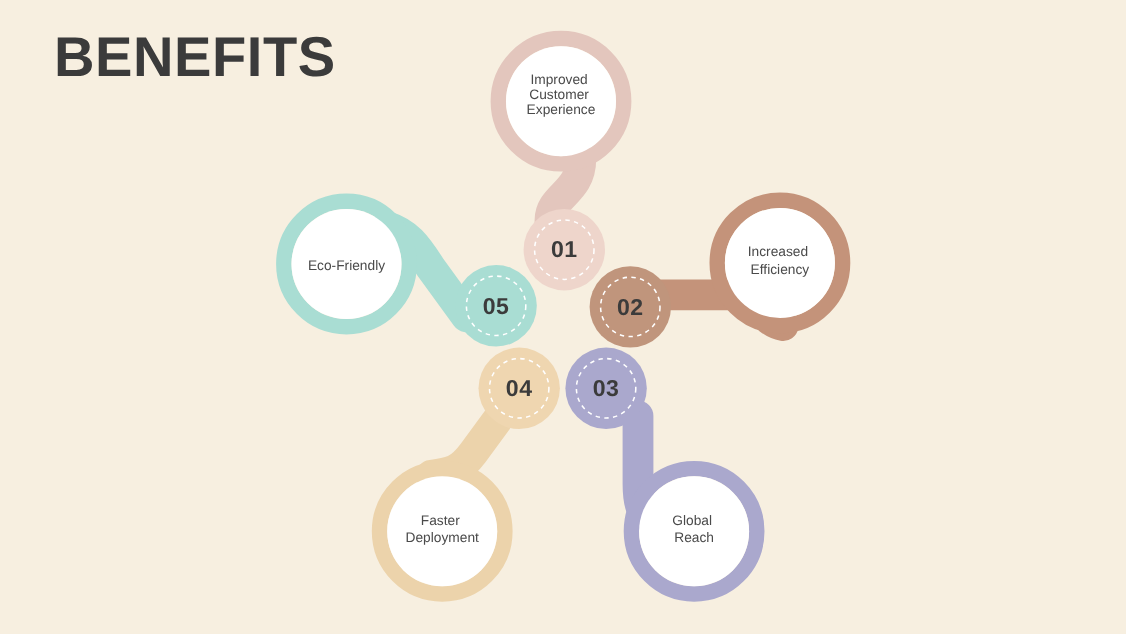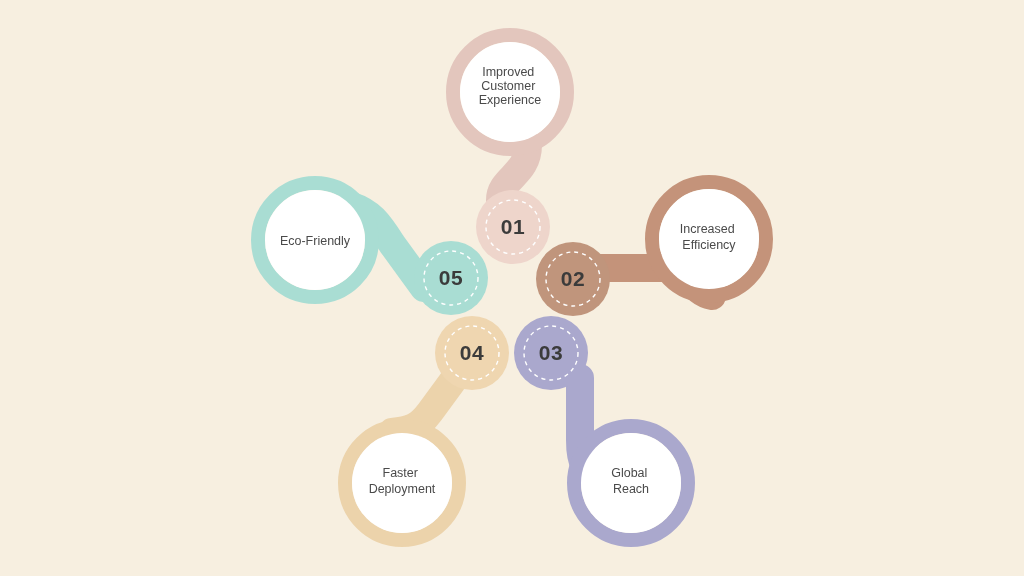--- a/index.html
+++ b/index.html
@@ -50,20 +50,21 @@
     font-weight: bold;
     fill: #3b3b3b;
     letter-spacing: 0.5px;
   }
 </style>
 </head>
 <body style="background: rgb(247, 239, 224);">
 
 <div id="slide" style="background: rgb(247, 239, 224);">
 
+  <div id="page-title" style="color: rgb(59, 59, 59);">BENEFITS</div>
 
   <svg id="diagram" viewBox="0 0 1024 576" xmlns="http://www.w3.org/2000/svg">
 
     <g>
       <path d="M 528 145 C 528 175, 500 178, 500 200 L 500 228" stroke="#e3c6bd" stroke-width="28" fill="none" stroke-linecap="round"></path>
       <circle cx="510" cy="92" r="57" fill="none" stroke="#e3c6bd" stroke-width="14"></circle>
       <circle cx="510" cy="92" r="50" fill="#ffffff"></circle>
       <text class="node-label" x="510" y="76" text-anchor="middle">
         <tspan x="510" dy="0">Improved</tspan>
         <tspan x="510" dy="14">Customer</tspan>

